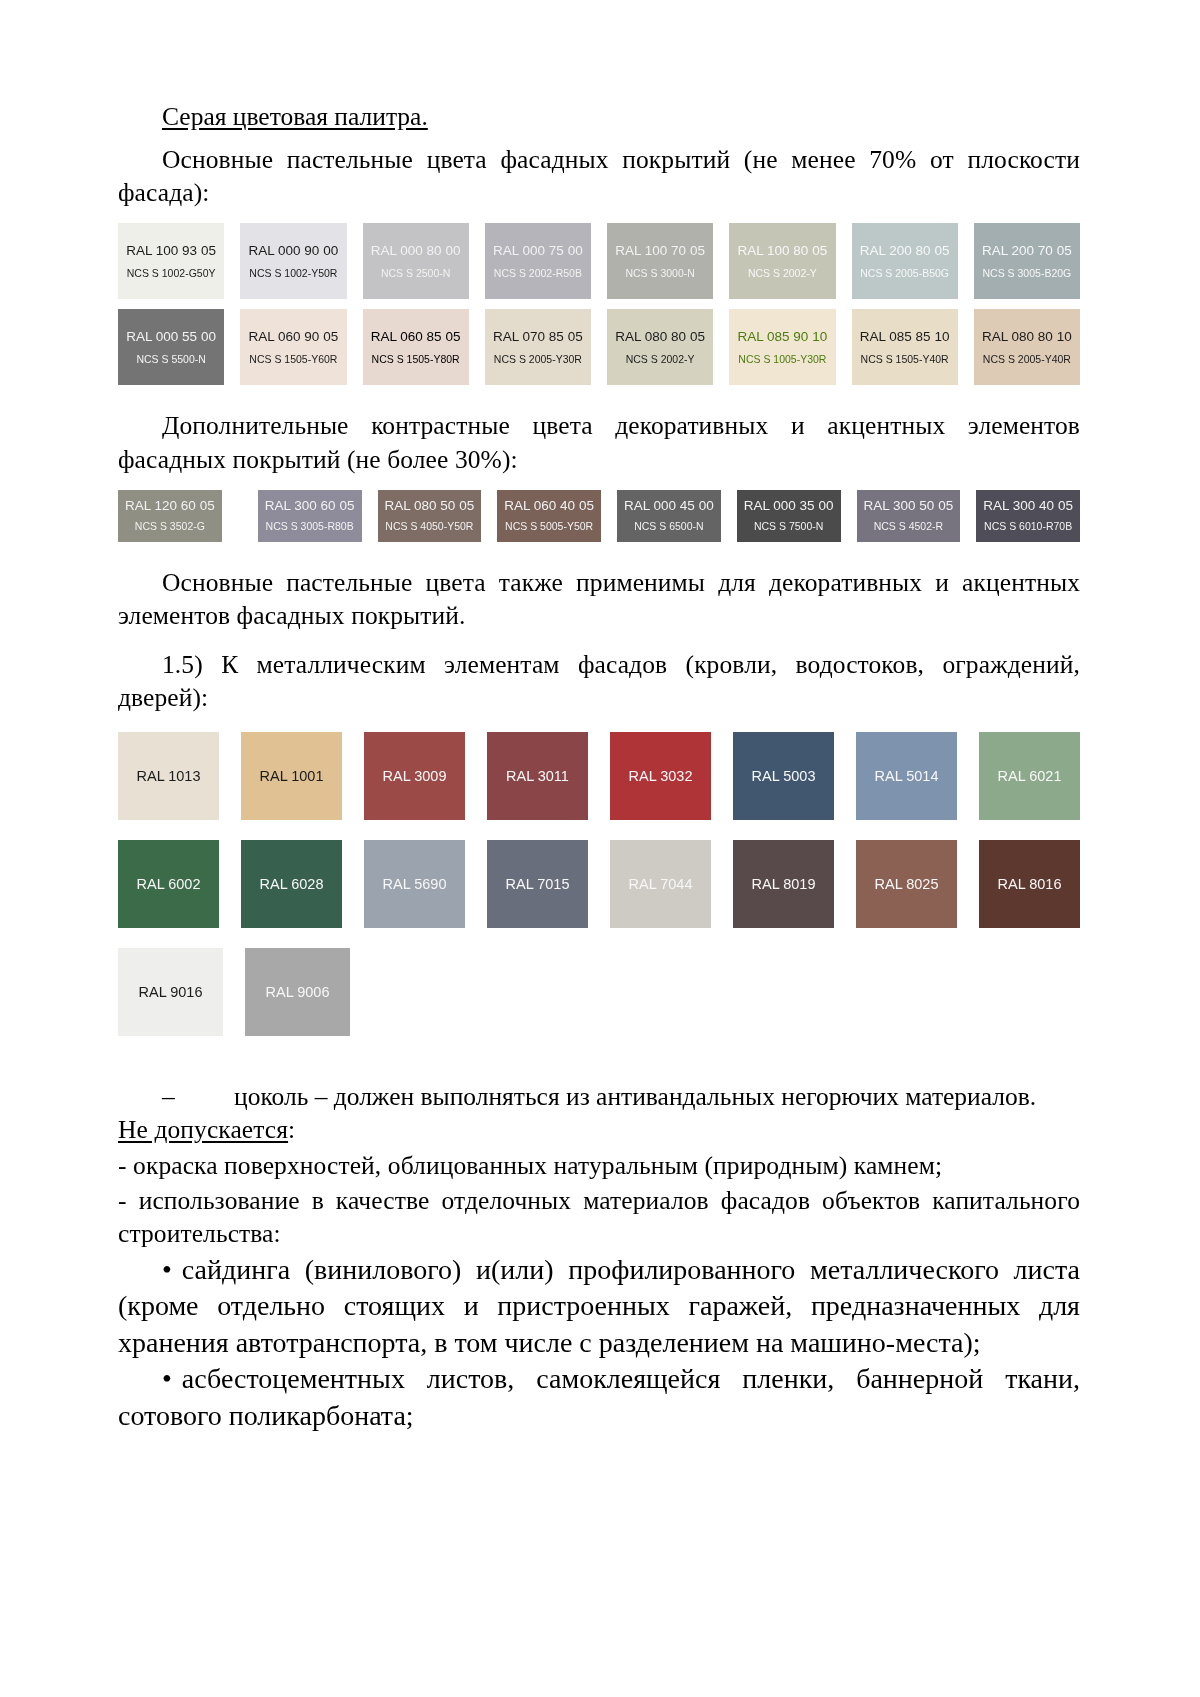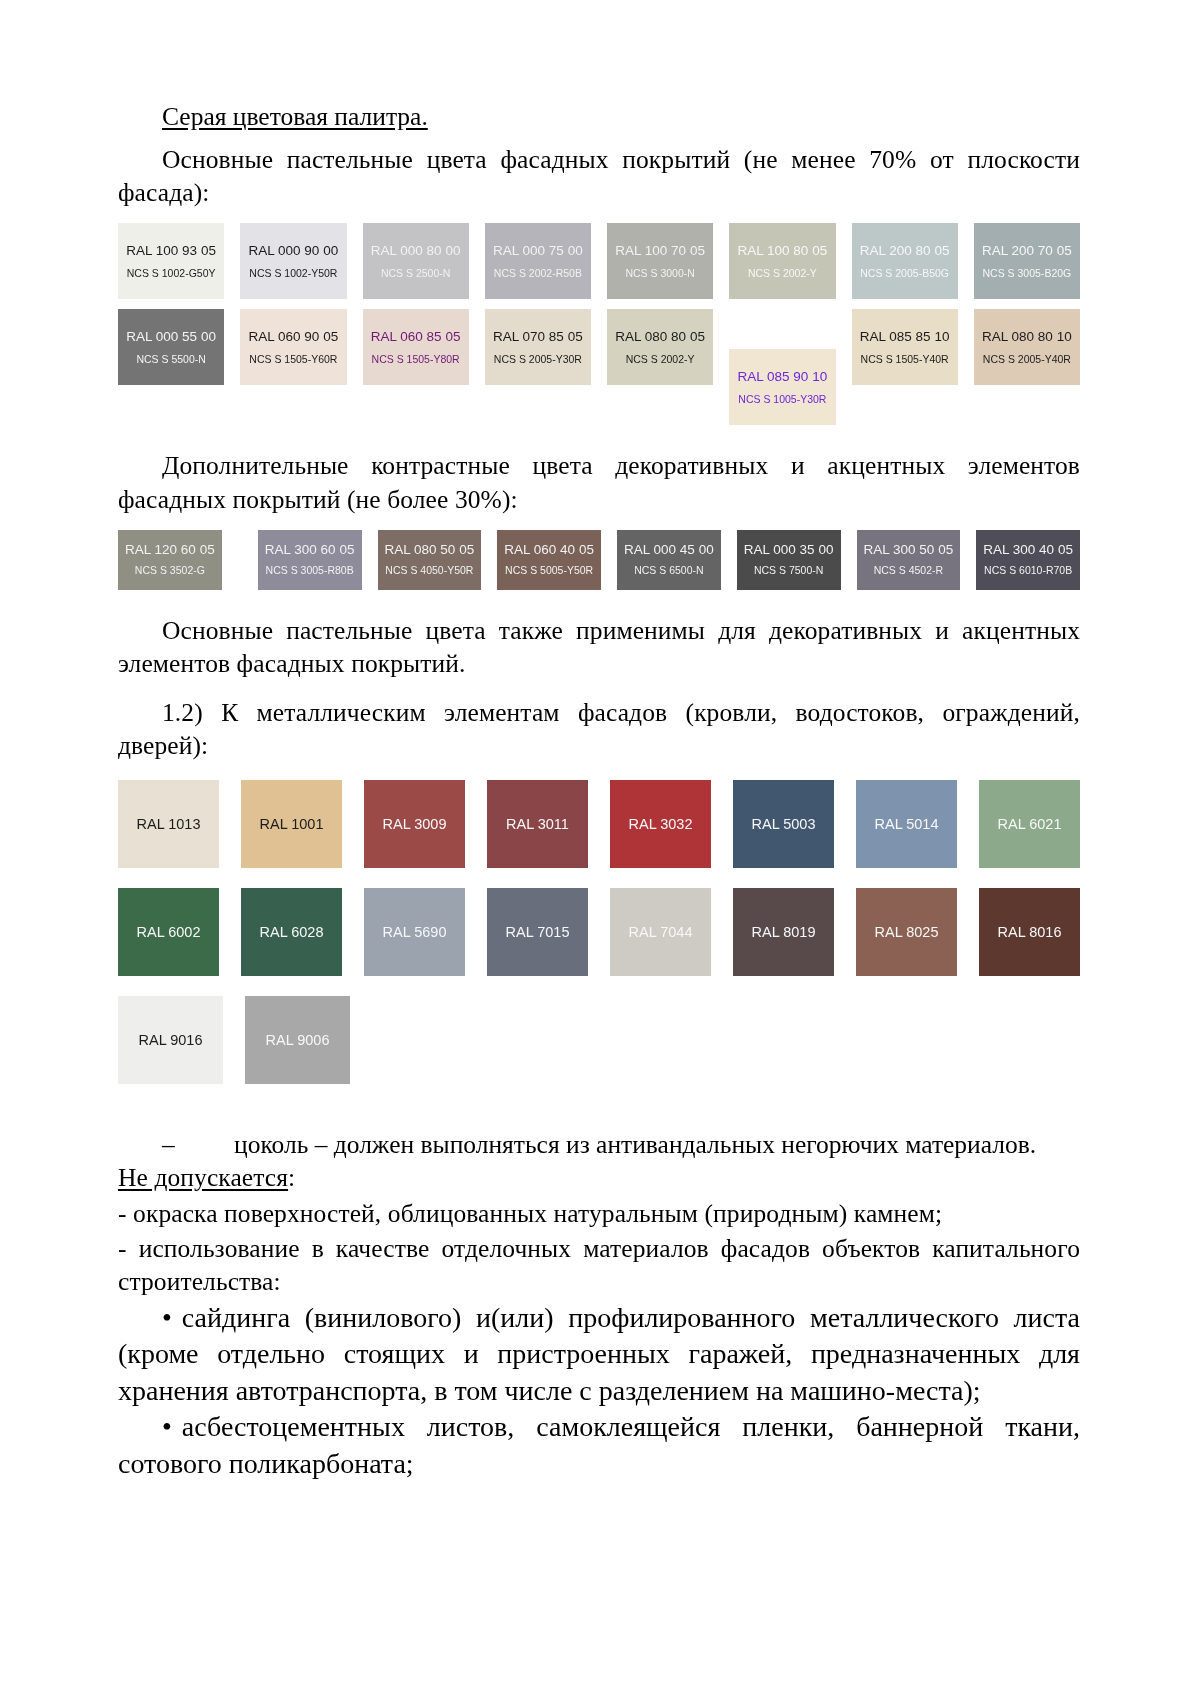--- a/index.html
+++ b/index.html
@@ -93,21 +93,21 @@
     line-height: 1.1;
     white-space: nowrap;
   }
   .sw-ral .ncs {
     font-size: 10.5px;
     line-height: 1.1;
     margin-top: 9px;
     white-space: nowrap;
   }
 
-  .sw-ral.contrastbox { height: 60px; }
+  .sw-ral.contrastbox { height: 52px; }
   .sw-ral.contrastbox .ncs { margin-top: 8px; }
 
   
   .sw-metal {
     width: 105px;
     height: 88px;
     display: flex;
     align-items: center;
     justify-content: center;
     font-family: "Liberation Sans", "DejaVu Sans", sans-serif;
@@ -171,33 +171,33 @@
       </div>
     <div class="swatch-row pastel">
         <div class="sw-ral" style="background: rgb(116, 116, 116); color: rgb(244, 244, 244);">
           <div class="code">RAL 000 55 00</div>
           <div class="ncs">NCS S 5500-N</div>
         </div>
         <div class="sw-ral" style="background: rgb(239, 226, 216); color: rgb(28, 28, 28);">
           <div class="code">RAL 060 90 05</div>
           <div class="ncs">NCS S 1505-Y60R</div>
         </div>
-        <div class="sw-ral" style="background: rgb(232, 217, 208); color: #701a75;">
+        <div class="sw-ral" style="background: rgb(232, 217, 208); color: #000000;">
           <div class="code">RAL 060 85 05</div>
           <div class="ncs">NCS S 1505-Y80R</div>
         </div>
         <div class="sw-ral" style="background: rgb(227, 219, 204); color: rgb(28, 28, 28);">
           <div class="code">RAL 070 85 05</div>
           <div class="ncs">NCS S 2005-Y30R</div>
         </div>
         <div class="sw-ral" style="background: rgb(213, 211, 192); color: rgb(28, 28, 28);">
           <div class="code">RAL 080 80 05</div>
           <div class="ncs">NCS S 2002-Y</div>
         </div>
-        <div class="sw-ral" style="background: rgb(240, 230, 210); color: #6d28d9; margin-top: 40px;">
+        <div class="sw-ral" style="background: rgb(240, 230, 210); color: #4d7c0f;">
           <div class="code">RAL 085 90 10</div>
           <div class="ncs">NCS S 1005-Y30R</div>
         </div>
         <div class="sw-ral" style="background: rgb(232, 221, 198); color: rgb(28, 28, 28);">
           <div class="code">RAL 085 85 10</div>
           <div class="ncs">NCS S 1505-Y40R</div>
         </div>
         <div class="sw-ral" style="background: rgb(221, 203, 182); color: rgb(28, 28, 28);">
           <div class="code">RAL 080 80 10</div>
           <div class="ncs">NCS S 2005-Y40R</div>
@@ -245,21 +245,21 @@
         </div>
       </div>
   </div>
 
   <div class="spacer-sm"></div>
 
   <p class="para indent">Основные пастельные цвета также применимы для декоративных и акцентных элементов фасадных покрытий.</p>
 
   <div class="spacer-sm"></div>
 
-  <p class="para indent">1.2) К металлическим элементам фасадов (кровли, водостоков, ограждений, дверей):</p>
+  <p class="para indent">1.5) К металлическим элементам фасадов (кровли, водостоков, ограждений, дверей):</p>
 
   <div class="metal-block">
     <div class="metal-row">
         <div class="sw-metal" style="background: rgb(232, 224, 210); color: rgb(28, 28, 28);">
           <span>RAL 1013</span>
         </div>
         <div class="sw-metal" style="background: rgb(224, 193, 147); color: rgb(28, 28, 28);">
           <span>RAL 1001</span>
         </div>
         <div class="sw-metal" style="background: rgb(155, 74, 72); color: rgb(247, 247, 247);">

